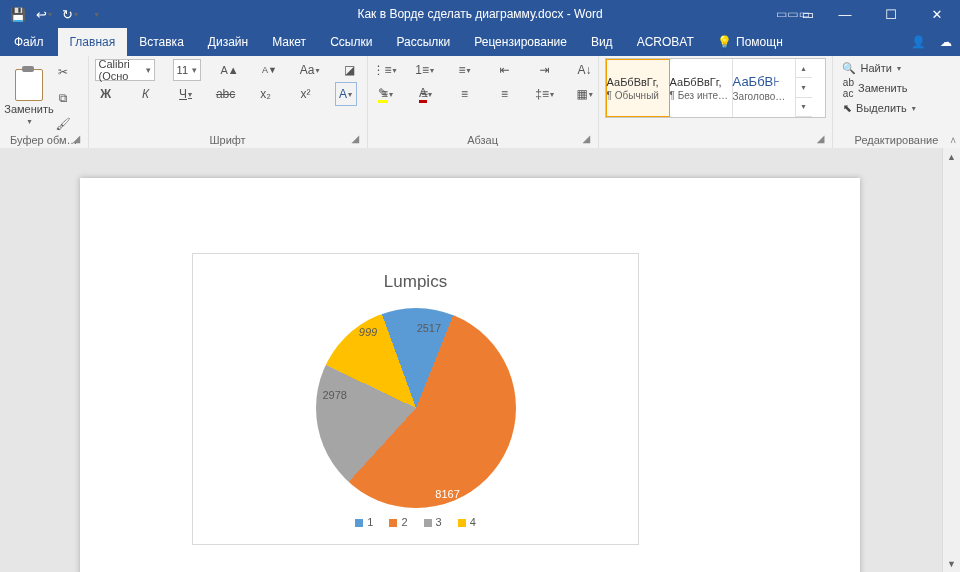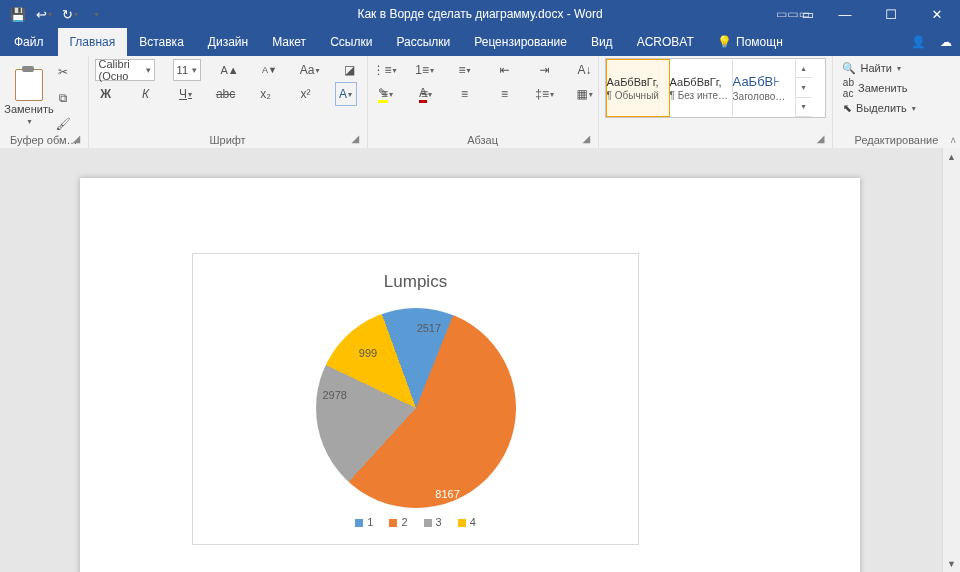--- a/index.html
+++ b/index.html
@@ -252,21 +252,21 @@
 <div class="docarea">
   <div class="page">
     <div class="chartbox">
       <div class="chart-title">Lumpics</div>
       <div class="pie-wrap">
         <div class="pie" id="pie" style="background: conic-gradient(from -20deg, rgb(91, 155, 213) -20deg, rgb(91, 155, 213) 41.8048deg, rgb(237, 125, 49) 41.8048deg, rgb(237, 125, 49) 242.345deg, rgb(165, 165, 165) 242.345deg, rgb(165, 165, 165) 315.47deg, rgb(255, 192, 0) 315.47deg, rgb(255, 192, 0) 340deg);"></div>
         <div id="pie-labels">
             <div class="pie-label" style="left: 101.131px; top: 14.4439px;">2517</div>
             <div class="pie-label" style="left: 119.805px; top: 136.385px; color: rgb(255, 255, 255); margin-top: 44px;">8167</div>
             <div class="pie-label" style="left: 6.96479px; top: 80.6131px;">2978</div>
-            <div class="pie-label" style="left: 43.2929px; top: 39px;">999</div>
+            <div class="pie-label" style="left: 43.2929px; top: 18px; font-style: italic;">999</div>
           </div>
       </div>
       <div class="legend" id="legend">
           <span><span class="sw" style="background:#5b9bd5"></span>1</span>
           <span><span class="sw" style="background:#ed7d31"></span>2</span>
           <span><span class="sw" style="background:#a5a5a5"></span>3</span>
           <span><span class="sw" style="background:#ffc000"></span>4</span>
         </div>
     </div>
   </div>

